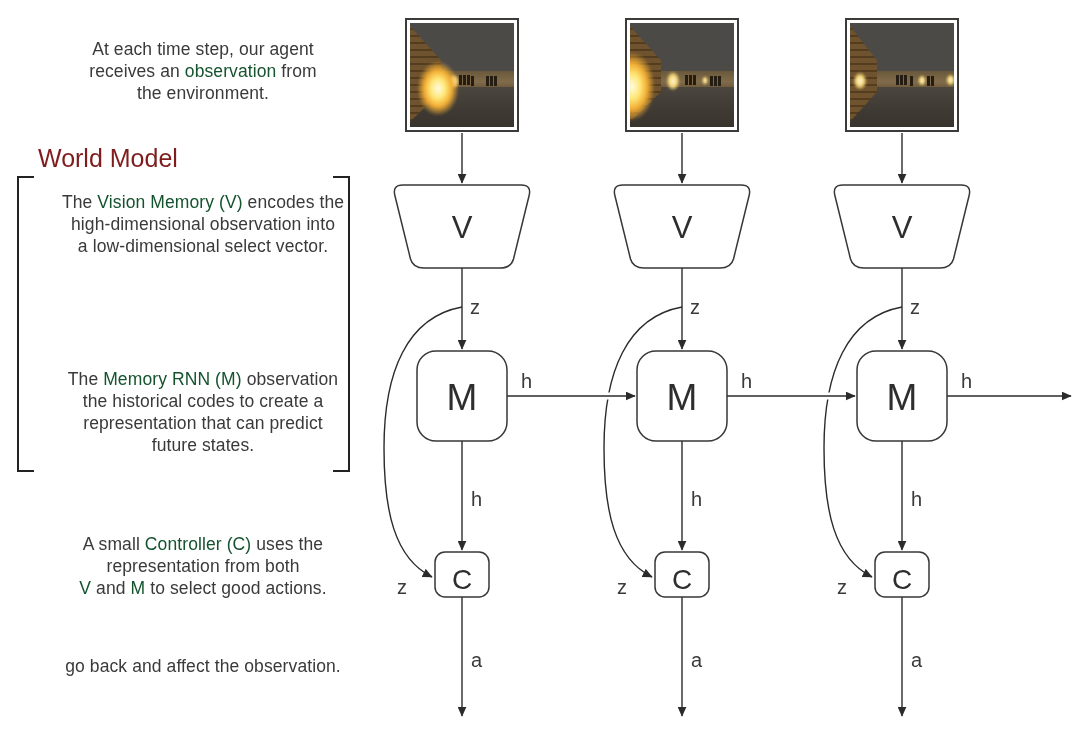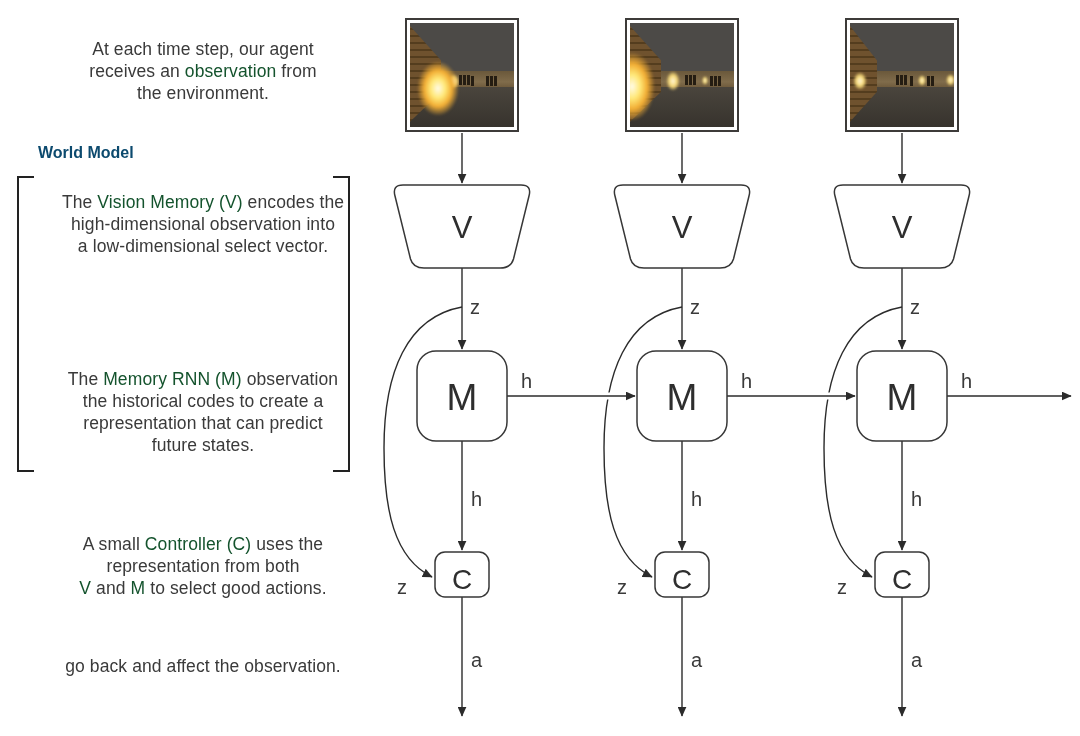--- a/index.html
+++ b/index.html
@@ -4,22 +4,22 @@
 <style>
   html,body { margin:0; padding:0; background:#ffffff; }
   .stage {
     position:relative; width:1080px; height:736px; background:#ffffff;
     font-family:"Liberation Sans", sans-serif; overflow:hidden;
   }
   
   .para { position:absolute; left:38px; width:330px; font-size:17.5px;
           line-height:22px; color:#3a3a3a; letter-spacing:0.1px;text-align:center; }
   .para .b { font-weight:400; color:#14532d; }
-  .heading { position:absolute; left:38px; font-size:16px; font-weight:700;
-             color:#0c4a6e; }
+  .heading { position:absolute; left:38px; font-size:25px; font-weight:400;
+             color:#7f1d1d; }
   .bracket { position:absolute; top:176px; height:292px; width:15px; }
   .bracket.l { left:17px;  border-left:2.5px solid #222;  border-top:2.5px solid #222; border-bottom:2.5px solid #222; }
   .bracket.r { left:333px; border-right:2.5px solid #222; border-top:2.5px solid #222; border-bottom:2.5px solid #222; }
   
   .obs-frame { position:absolute; top:18px; width:104px; height:104px;
                border:2px solid #3d3b39; background:#ffffff; padding:3px; }
   .scene { position:relative; width:104px; height:104px; background:#4c4a47; overflow:hidden; }
   .farwall { position:absolute; left:0; right:0; top:46%; height:17%;
              background:linear-gradient(180deg,#6a583b,#806c4b 60%,#6a5638); filter:blur(0.5px); }
   .floor   { position:absolute; left:0; right:0; top:62%; bottom:0;

